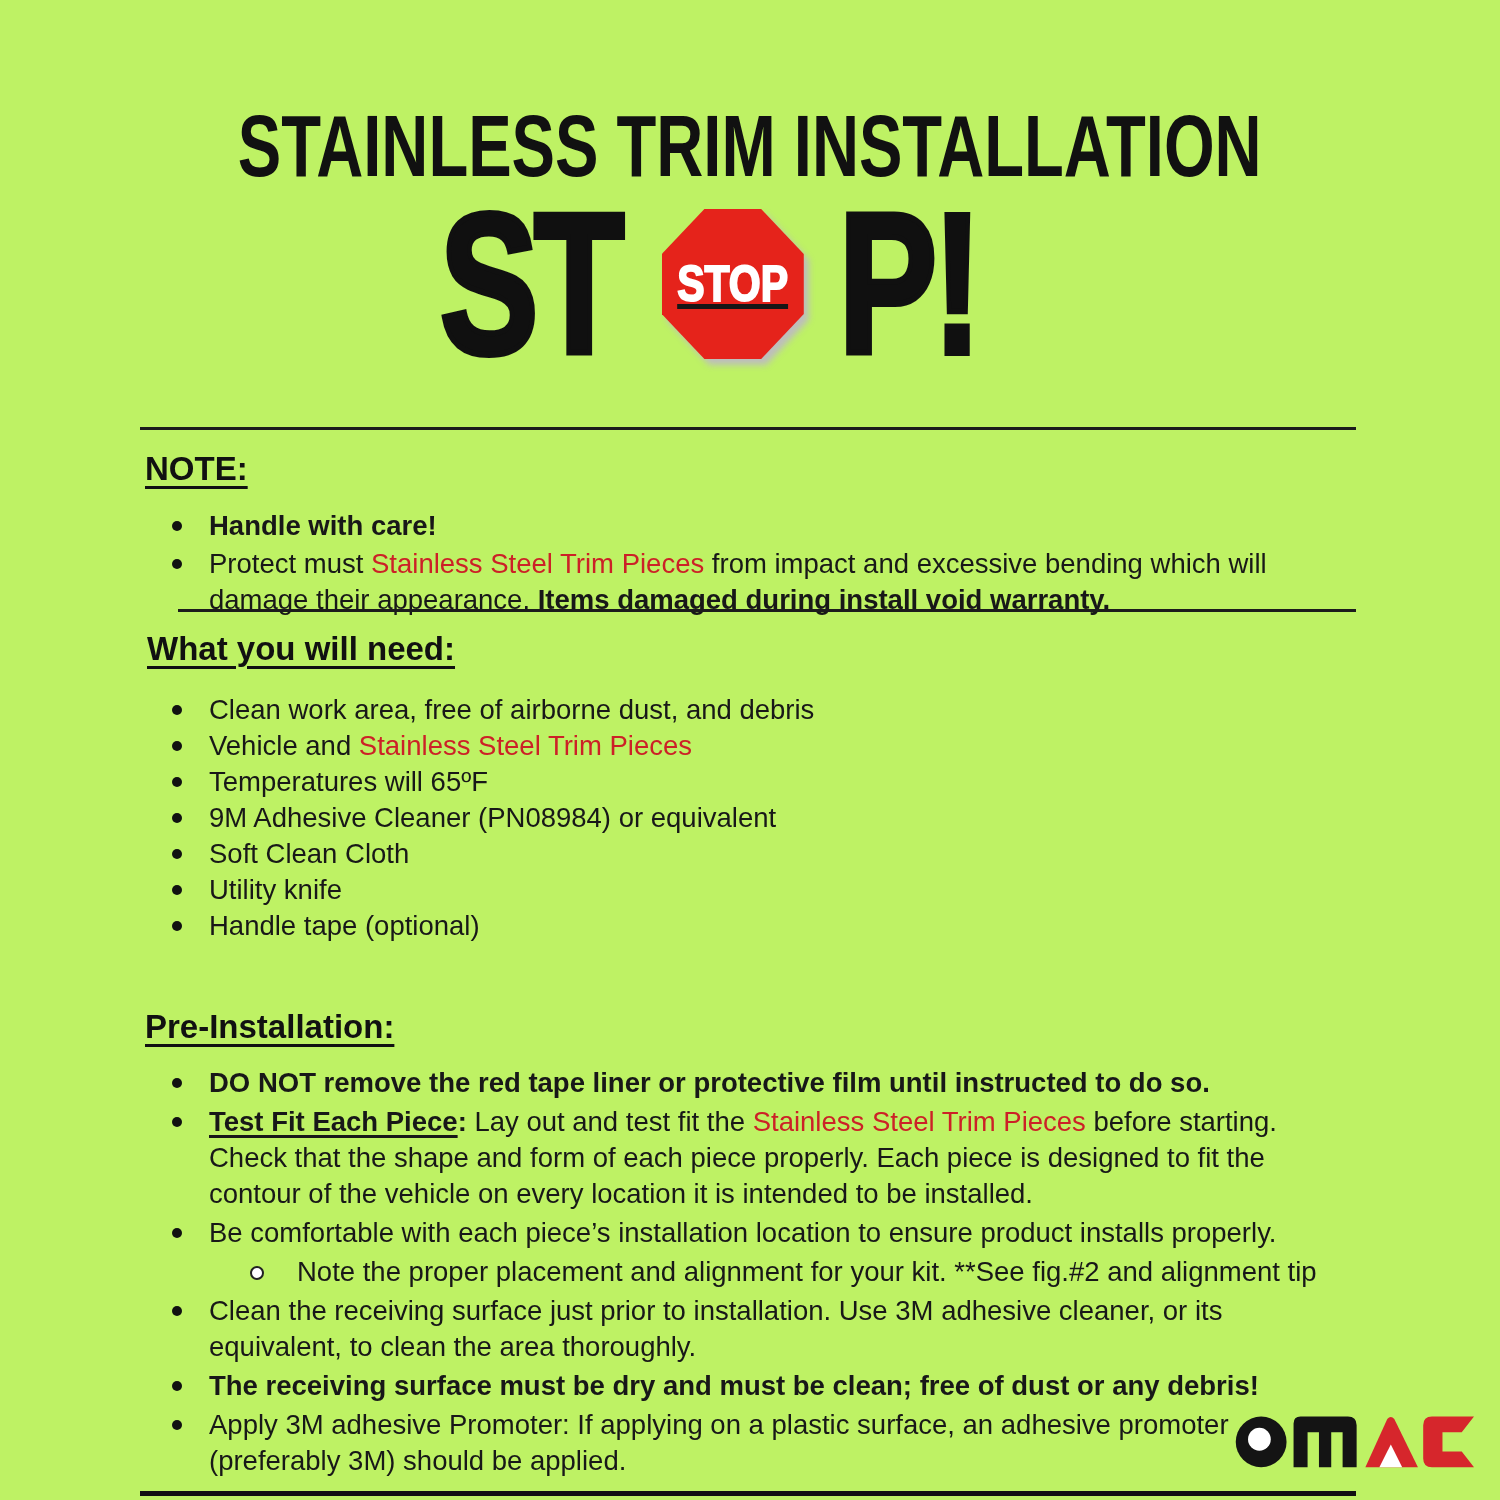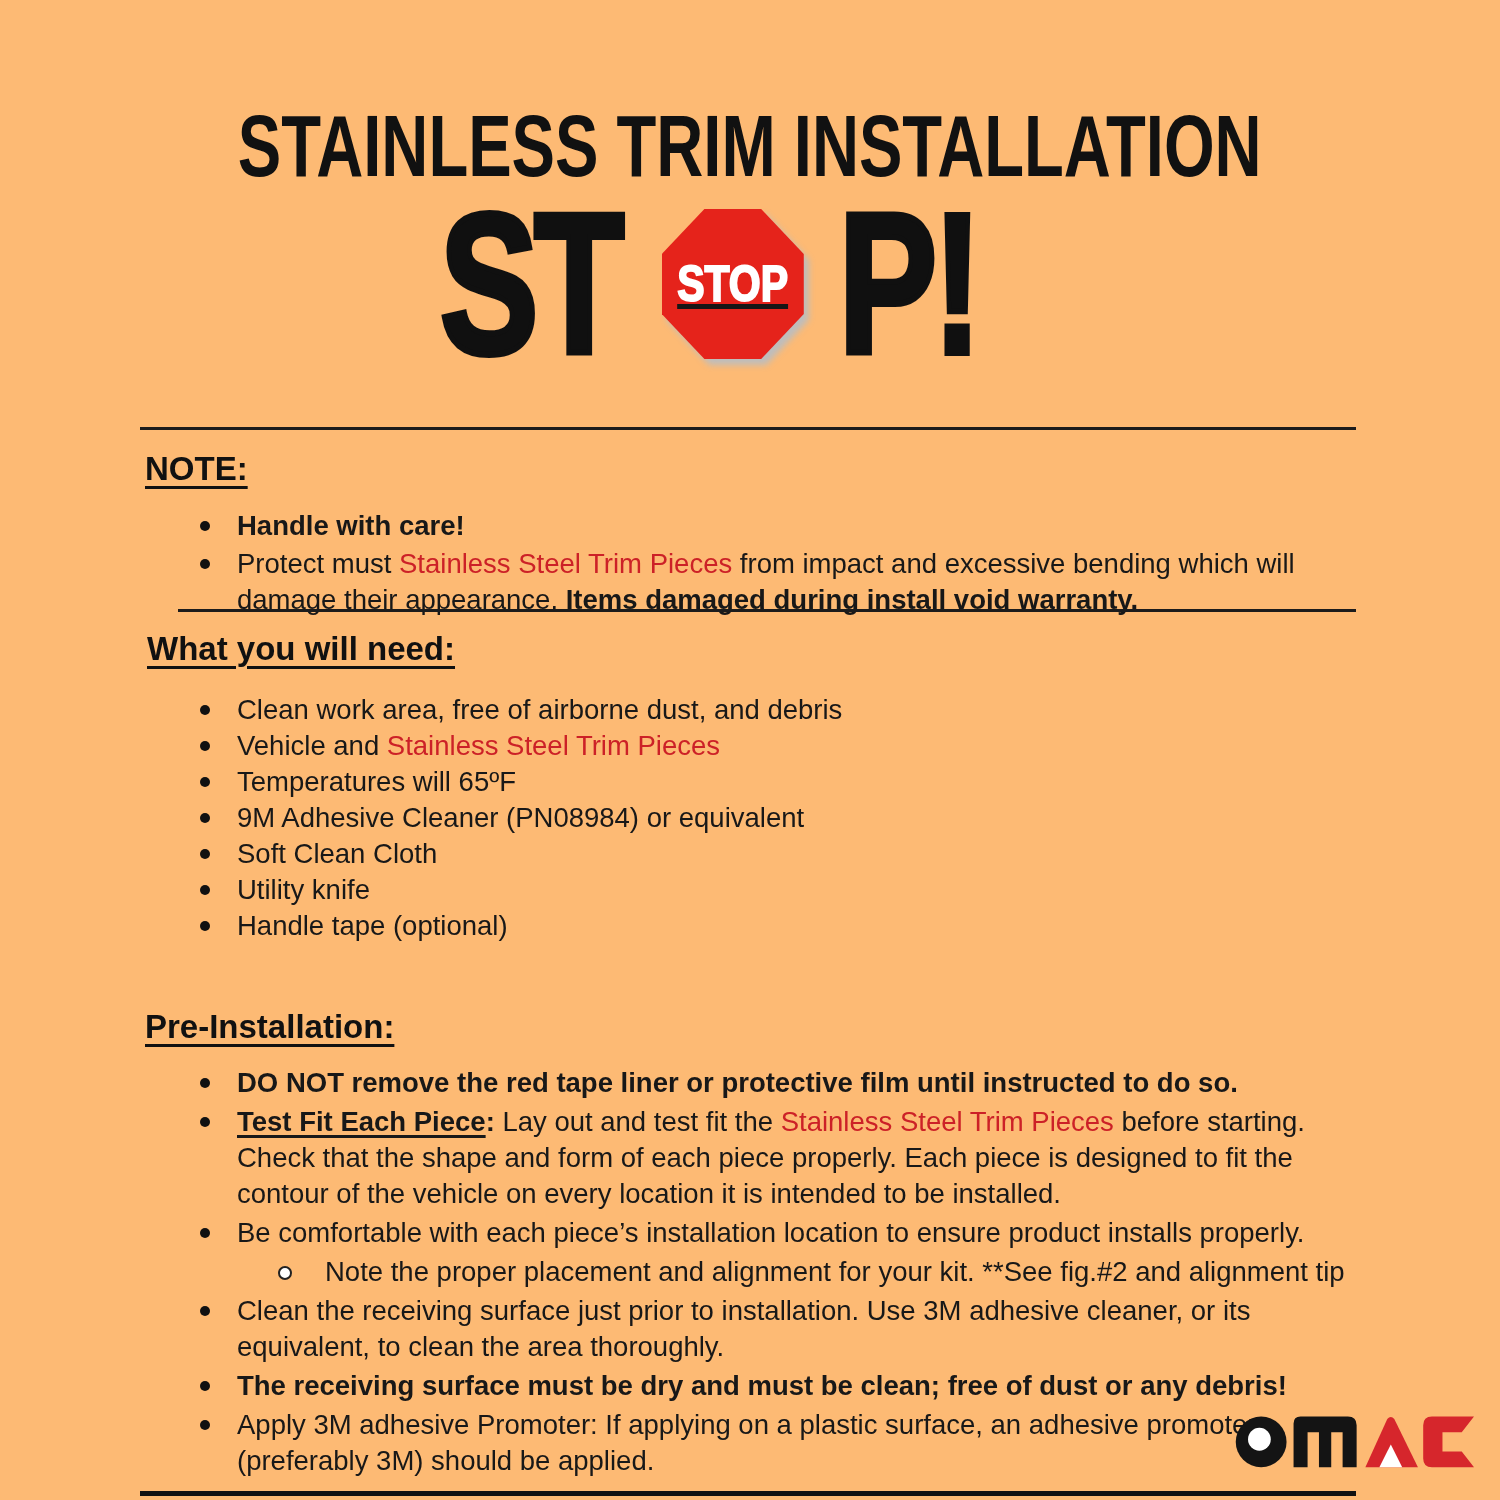--- a/index.html
+++ b/index.html
@@ -1,17 +1,17 @@
 <!DOCTYPE html>
 <html style="--accent-red: #cc2127; --stop-sign-red: #e5231b;"><head>
 <meta charset="utf-8">
 <style>
   html,body{margin:0;padding:0;background:#ffffff;}
   .page{
-    position:relative;width:1500px;height:1500px;background:#fdba74;
+    position:relative;width:1500px;height:1500px;background:#bef264;
     font-family:"Liberation Sans", sans-serif;color:#161616;overflow:hidden;
   }
   
   .doc-title{
     position:absolute;top:36px;left:0;right:0;text-align:center;
     font-size:88px;font-weight:700;color:#111;white-space:nowrap;
   }
   .doc-title .squeeze{display:inline-block;transform:scaleX(0.74);transform-origin:center;}
   
   .stop-graphic{
@@ -43,21 +43,21 @@
   
   .section-heading{
     position:absolute;font-size:33px;font-weight:700;color:#111;
     text-decoration:underline;text-decoration-thickness:3px;text-underline-offset:6px;
     margin:0;white-space:nowrap;
   }
   .sec0-h{top:450px;left:145px;}
   .sec1-h{top:630px;left:147px;}
   .sec2-h{top:1008px;left:145px;}
   ul.bullets{
-    position:absolute;list-style:none;margin:0;padding:0;left:157px;width:1212px;
+    position:absolute;list-style:none;margin:0;padding:0;left:129px;width:1212px;
     font-size:27.5px;line-height:36px;color:#181818;
   }
   ul.sec0-b{top:506px;}
   ul.sec1-b{top:692px;}
   ul.sec2-b{top:1062px;}
   ul.bullets li{position:relative;margin:0;padding:0 0 0 80px;}
   ul.sec0-b li{margin-top:2px;}
   ul.sec2-b li{margin-top:3px;}
   ul.bullets li.l2{padding-left:168px;}
   .marker{position:absolute;display:block;}

